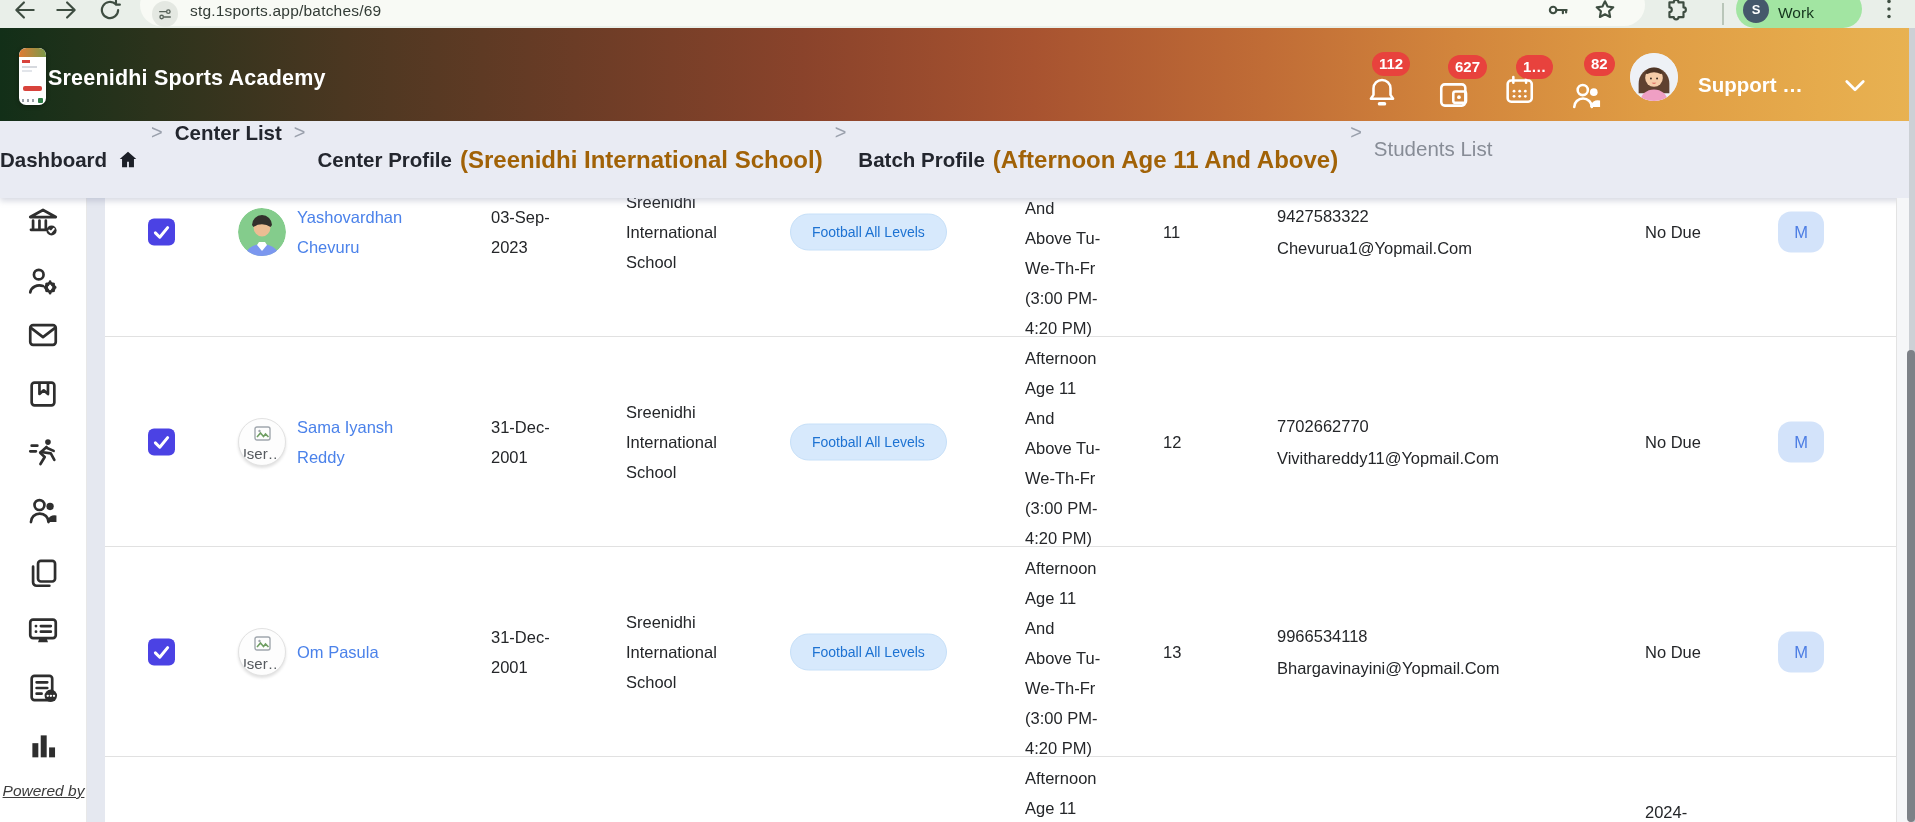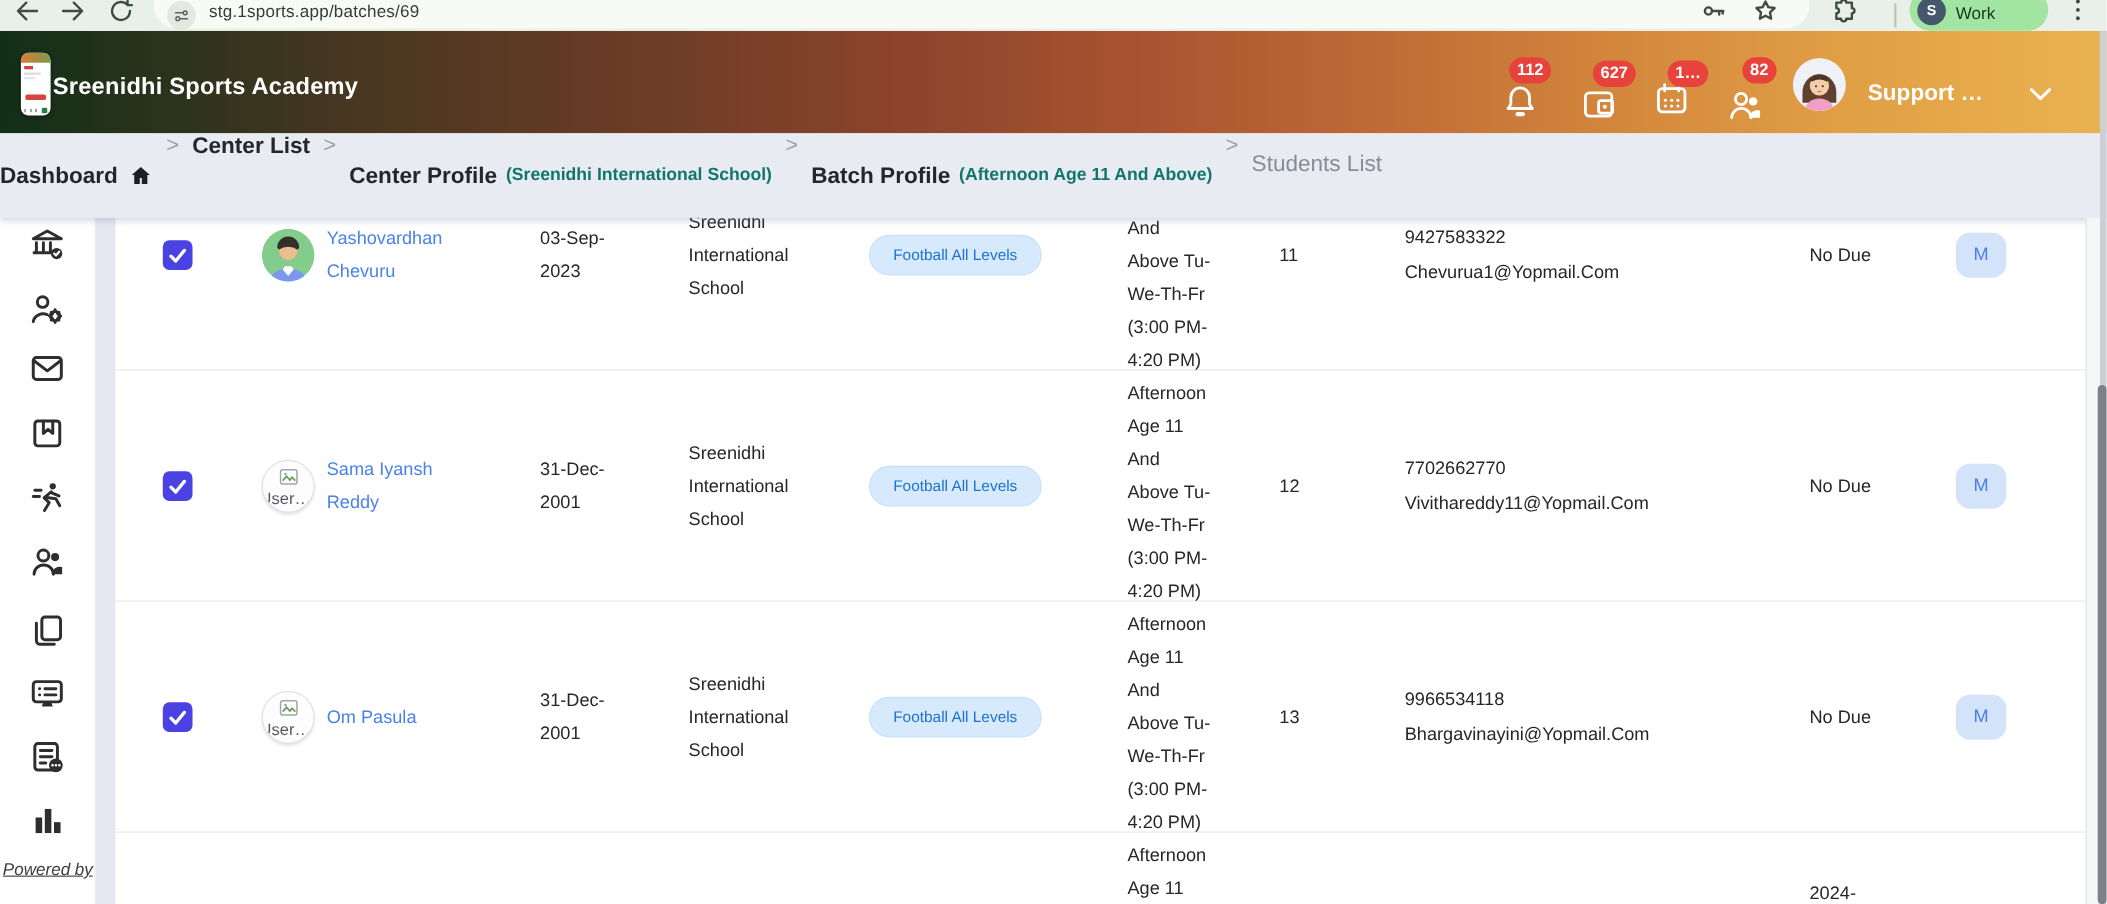--- a/index.html
+++ b/index.html
@@ -63,21 +63,21 @@
     font-weight:700; color:#fff; line-height:26px; }
   #hdr-chevron { position:absolute; left:1844px; top:50px; width:22px; height:16px; }
   #hdr-chevron svg { width:100%; height:100%; stroke:#fff; fill:none; stroke-width:3;
     stroke-linecap:round; stroke-linejoin:round; }
 
   
   #breadcrumb { position:absolute; top:121px; left:0; width:1915px; height:77px;
     background:#e9ebf3; z-index:30; box-shadow:0 3px 6px rgba(110,120,150,.28);
     display:flex; gap:10px; white-space:nowrap; }
   .bc-main { font-size:20.5px; font-weight:700; color:#23262e; }
-  .bc-sub  { font-size:16px; font-weight:700; color:#0f766e; }
+  .bc-sub  { font-size:24px; font-weight:700; color:#a16207; }
   .bc-sep  { font-size:20px; color:#9aa0ac; font-weight:400; padding:0 2px; }
   .bc-current { font-size:20.5px; font-weight:500; color:#878c96;margin-top:16px; }
   .bc-home { width:22px; height:22px; margin-left:2px; }
   .bc-home svg { width:100%; height:100%; fill:#1c1f27; }
   .bc-group { display:flex; align-items:center; gap:8px; }
 
   
   #sidebar { position:absolute; top:121px; left:0; width:87px; height:701px;
     background:#fff; z-index:28; border-right:1px solid #e8e8e8; }
   .side-item { position:absolute; left:26px; width:34px; height:34px; }

